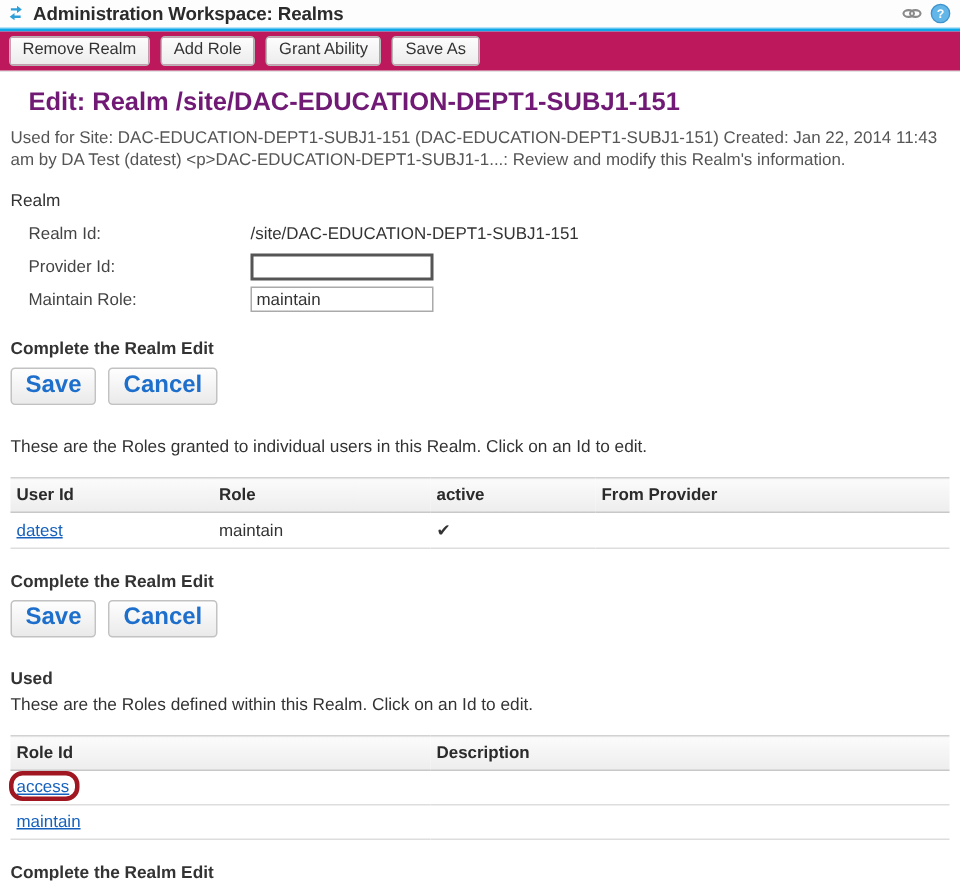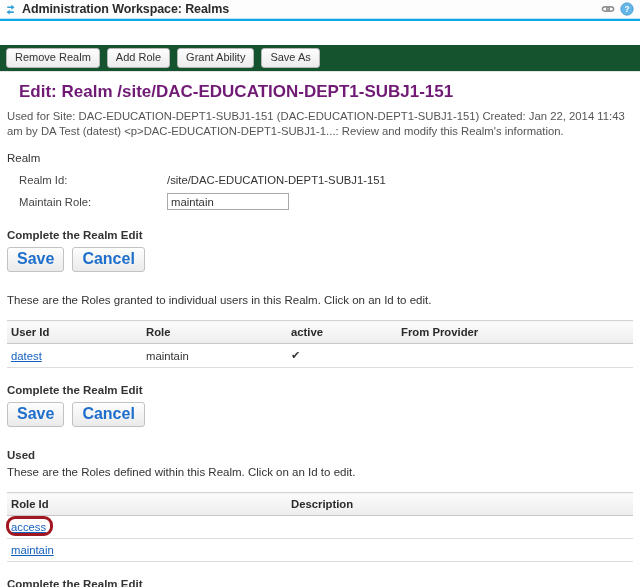--- a/index.html
+++ b/index.html
@@ -39,27 +39,26 @@
   .ico-btn { width: 14px; height: 14px; display: block; }
   .blue-rule {
     height: 3px;
     background: #0fa7e8;
     border-top: 1px solid #b9e3f7;
   }
 
   
   .toolbar {
     height: 27px;
-    background: #14532d;
+    background: #be185d;
     border-bottom: 1px solid #e3e3e3;
     display: flex;
     align-items: center;
     padding: 0 6px;
     gap: 7px;
-    margin-top: 24px;
   }
   .tb-btn {
     font-family: "Liberation Sans", sans-serif;
     font-size: 11px;
     color: #333;
     background: linear-gradient(#fdfdfd, #ececec);
     border: 1px solid #b6b6b6;
     border-radius: 3px;
     padding: 3px 8px 4px;
     line-height: 1;
@@ -222,20 +221,24 @@
   <div class="desc">Used for Site: DAC-EDUCATION-DEPT1-SUBJ1-151 (DAC-EDUCATION-DEPT1-SUBJ1-151) Created: Jan 22, 2014 11:43 am by DA Test (datest) &lt;p&gt;DAC-EDUCATION-DEPT1-SUBJ1-1...: Review and modify this Realm's information.</div>
 
   <div class="sec-head">Realm</div>
   <div class="form">
 
     <div class="frow">
       <div class="flabel">Realm Id:</div>
       <div class="fvalue">/site/DAC-EDUCATION-DEPT1-SUBJ1-151</div>
     </div>
 
+    <div class="frow">
+      <div class="flabel">Provider Id:</div>
+      <input class="finput focused" type="text" value="" style="">
+    </div>
 
     <div class="frow">
       <div class="flabel">Maintain Role:</div>
       <input class="finput" type="text" value="maintain" style="">
     </div>
   </div>
 
   <div class="spacer-sm"></div>
 
   <div class="sec-head bold">Complete the Realm Edit</div>

